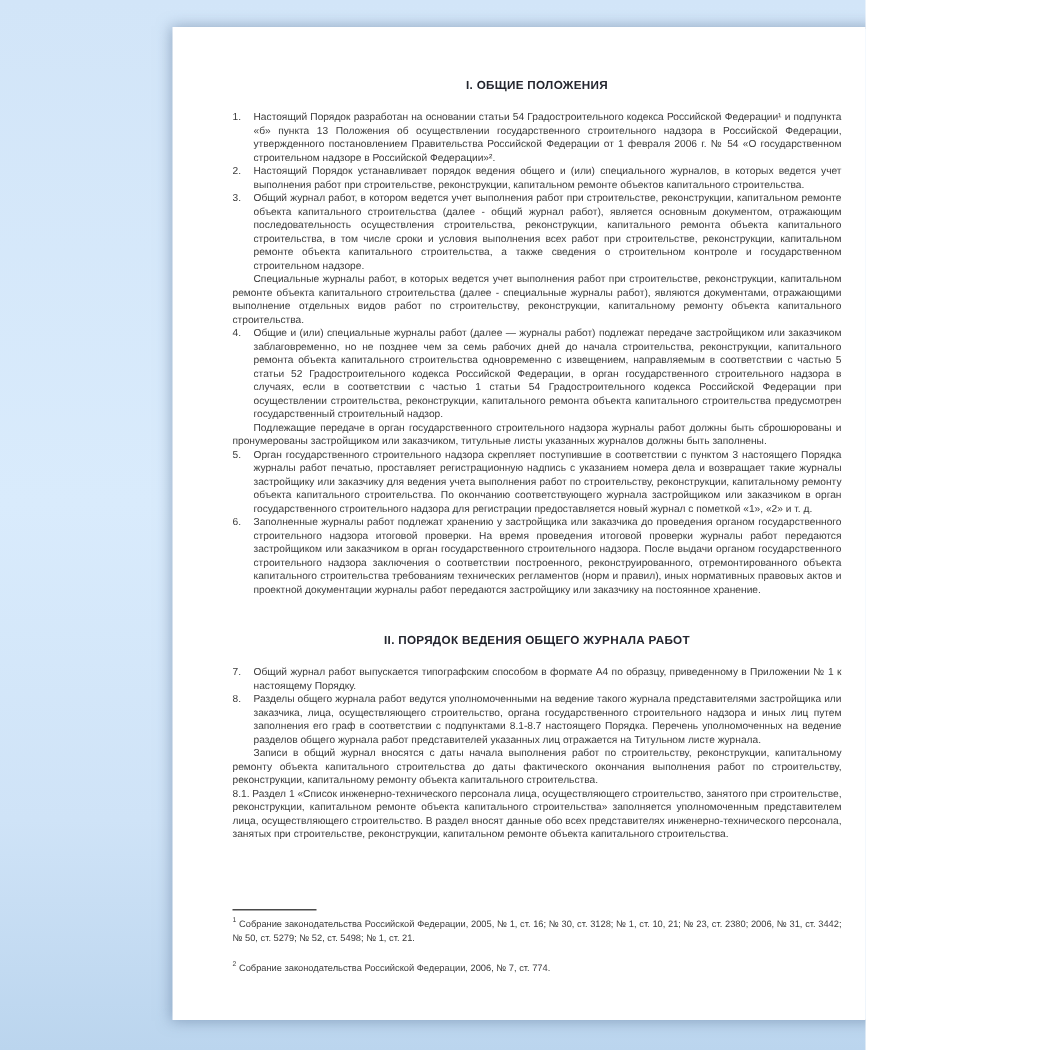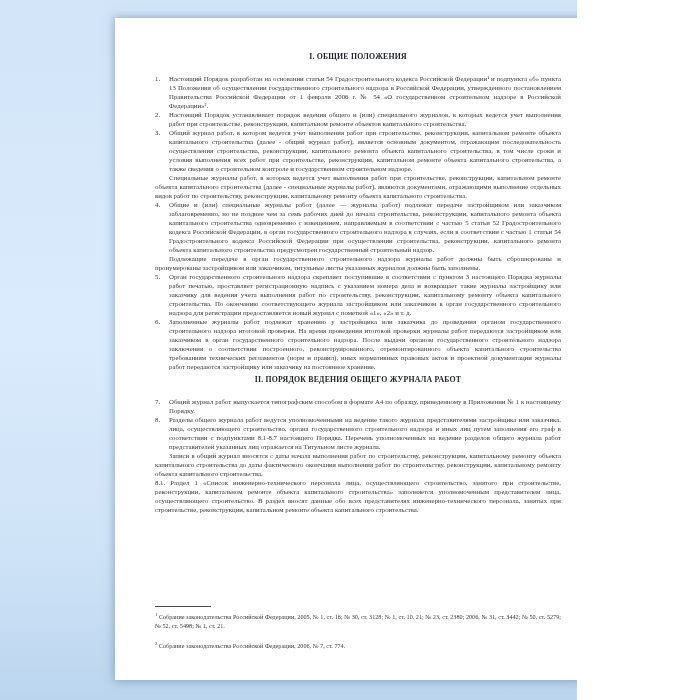--- a/index.html
+++ b/index.html
@@ -1,31 +1,31 @@
 <!DOCTYPE html>
 <html><head>
 <meta charset="utf-8">
 <style>
   html,body{margin:0;padding:0;}
   .stage{
     position:relative;width:577px;height:700px;overflow:hidden;
     background:linear-gradient(180deg,#d2e5f8 0%,#d9ebfc 48%,#cfe3f7 78%,#bbd5ee 100%);
-    font-family:Liberation Serif, serif;
+    font-family:Liberation Sans, sans-serif;
   }
   .page{
     position:absolute;left:115px;top:18px;width:468px;height:662px;
     background:#ffffff;box-sizing:border-box;
     padding:34px 22px 0 40px;color:#3a3a3a;
     box-shadow:0 0 9px 1px rgba(92,118,152,0.55);
   }
   .sec-title{
     margin:0 0 13px 0;font-size:7.8px;line-height:9px;font-weight:bold;
     text-align:center;color:#23252e;letter-spacing:0.2px;
   }
-  .sec-title.second{margin-top:4px;}
+  .sec-title.second{margin-top:24px;}
   .li{position:relative;padding-left:14px;}
   .n{position:absolute;left:0;top:0;font-size:6.8px;line-height:9px;}
   .pp{margin:0;font-size:6.8px;line-height:9px;text-align:justify;}
   .pp.cont{margin-left:-14px;text-indent:14px;}
   .pp.flush{margin-left:0;}
   .inline-n{font-size:6.8px;}
   .footnotes{position:absolute;left:40px;right:22px;bottom:30px;}
   .fn-rule{width:56px;border-top:1px solid #4a4a4a;margin:0 0 6px 0;}
   .fn{margin:0 0 12px 0;font-size:6.2px;line-height:8.2px;text-align:justify;color:#3a3a3a;}
   .fn:last-child{margin-bottom:0;}

